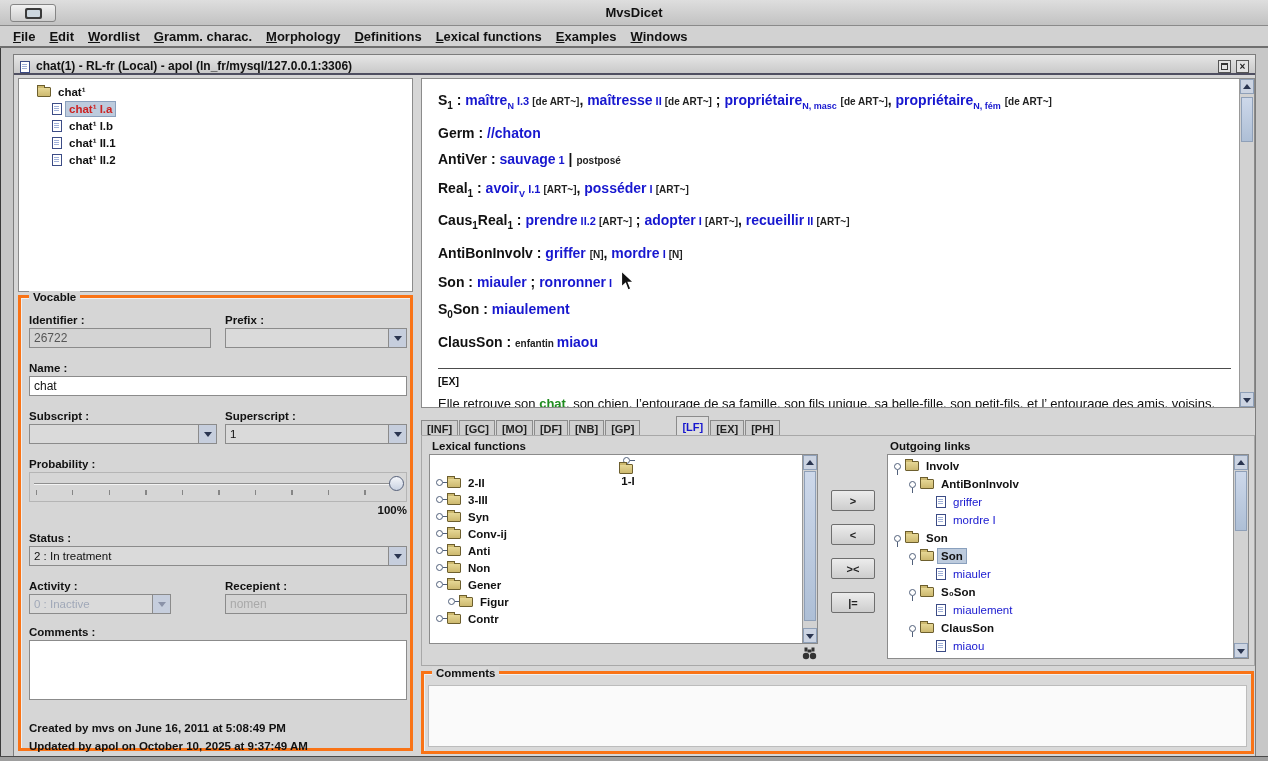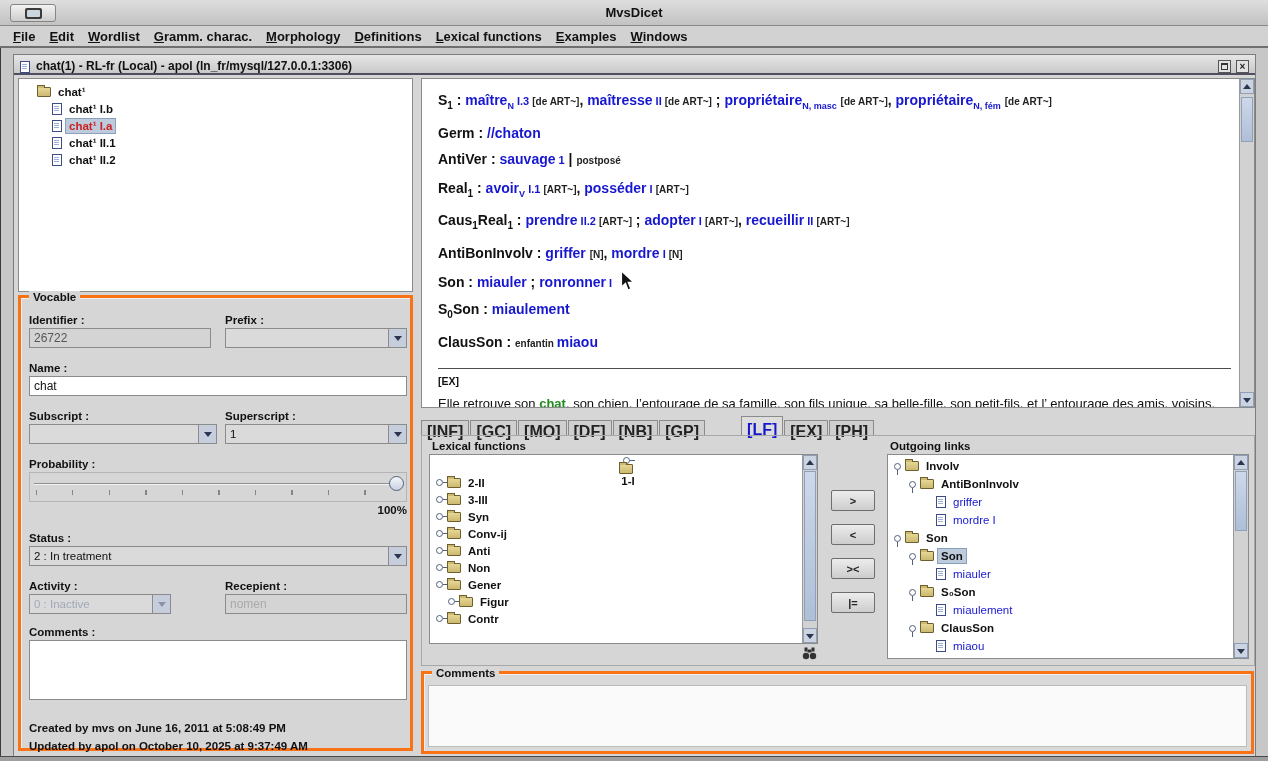--- a/index.html
+++ b/index.html
@@ -96,21 +96,21 @@
   .vs-btn{position:absolute;left:0;width:14px;height:15px;background:#ccd4e2;border:1px solid #8fa0b8;}
   .vs-btn.up{top:0;}
   .vs-btn.down{bottom:0;}
   .vs-btn::after{content:"";position:absolute;left:2px;border:4px solid transparent;}
   .vs-btn.up::after{top:4px;border-bottom:5px solid #2a3550;border-top:none;}
   .vs-btn.down::after{top:5px;border-top:5px solid #2a3550;border-bottom:none;}
   .vs-thumb{position:absolute;left:1px;width:12px;background:linear-gradient(#cdd8ea,#aebfd6);border:1px solid #8fa0b8;}
 
   
   .tabs{position:absolute;left:407px;top:361px;height:20px;display:flex;align-items:flex-end;}
-  .tab{height:16px;padding:2px 5px 0;border:1px solid #8b8b8b;border-bottom:none;background:#cfcfcf;font-size:16px;font-weight:bold;color:#222;margin-right:1px;}
+  .tab{height:16px;padding:2px 5px 0;border:1px solid #8b8b8b;border-bottom:none;background:#cfcfcf;font-size:11px;font-weight:bold;color:#222;margin-right:1px;}
   .tab.active{height:20px;padding-top:4px;background:#dddddd;color:var(--value_blue,#1717cf);margin-left:35px;}
   .tabpanel{position:absolute;left:407px;top:380px;width:834px;height:231px;border:1px solid #a8a8a8;}
 
   
   .lf-group{position:absolute;left:410px;top:384px;width:399px;height:224px;}
   .inner-title{position:absolute;top:1px;left:6px;font-size:11.5px;font-weight:bold;background:transparent;padding:0 2px;}
   .lf-list{position:absolute;left:5px;top:15px;right:5px;bottom:19px;padding-top:2px;}
   .lf-binoculars{position:absolute;right:6px;bottom:3px;}
   .xfer-col{position:absolute;left:814px;top:384px;width:50px;height:224px;display:flex;flex-direction:column;align-items:center;padding-top:51px;gap:13px;}
   .xfer-btn{width:44px;height:21px;background:linear-gradient(#ececec,#cdcdcd);border:1px solid #6e6e6e;border-radius:2px;font:bold 11px "Liberation Sans",sans-serif;color:#222;}
@@ -157,29 +157,29 @@
       <span class="ctrl">×</span>
     </span>
   </div>
 
   <div class="white-pane tree-pane">
       <div class="tree-row" style="padding-left: 6px;">
         <span class="exp-spacer"></span>
         <span class="ticon folder"></span>
         <span class="tlabel">chat¹</span>
       </div>
+      <div class="tree-row sel red" style="padding-left: 21px;">
+        <span class="exp-spacer"></span>
+        <span class="ticon doc"></span>
+        <span class="tlabel">chat¹ I.a</span>
+      </div>
       <div class="tree-row" style="padding-left: 21px;">
         <span class="exp-spacer"></span>
         <span class="ticon doc"></span>
         <span class="tlabel">chat¹ I.b</span>
-      </div>
-      <div class="tree-row sel red" style="padding-left: 21px;">
-        <span class="exp-spacer"></span>
-        <span class="ticon doc"></span>
-        <span class="tlabel">chat¹ I.a</span>
       </div>
       <div class="tree-row" style="padding-left: 21px;">
         <span class="exp-spacer"></span>
         <span class="ticon doc"></span>
         <span class="tlabel">chat¹ II.1</span>
       </div>
       <div class="tree-row" style="padding-left: 21px;">
         <span class="exp-spacer"></span>
         <span class="ticon doc"></span>
         <span class="tlabel">chat¹ II.2</span>

